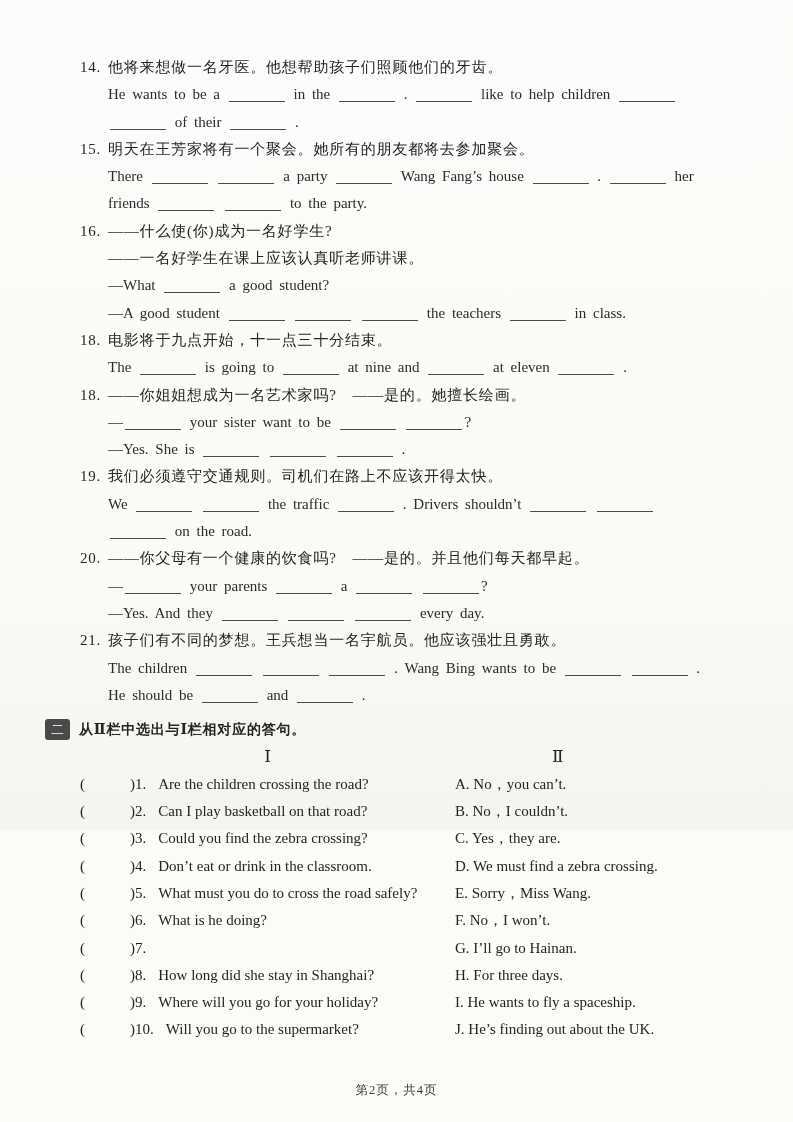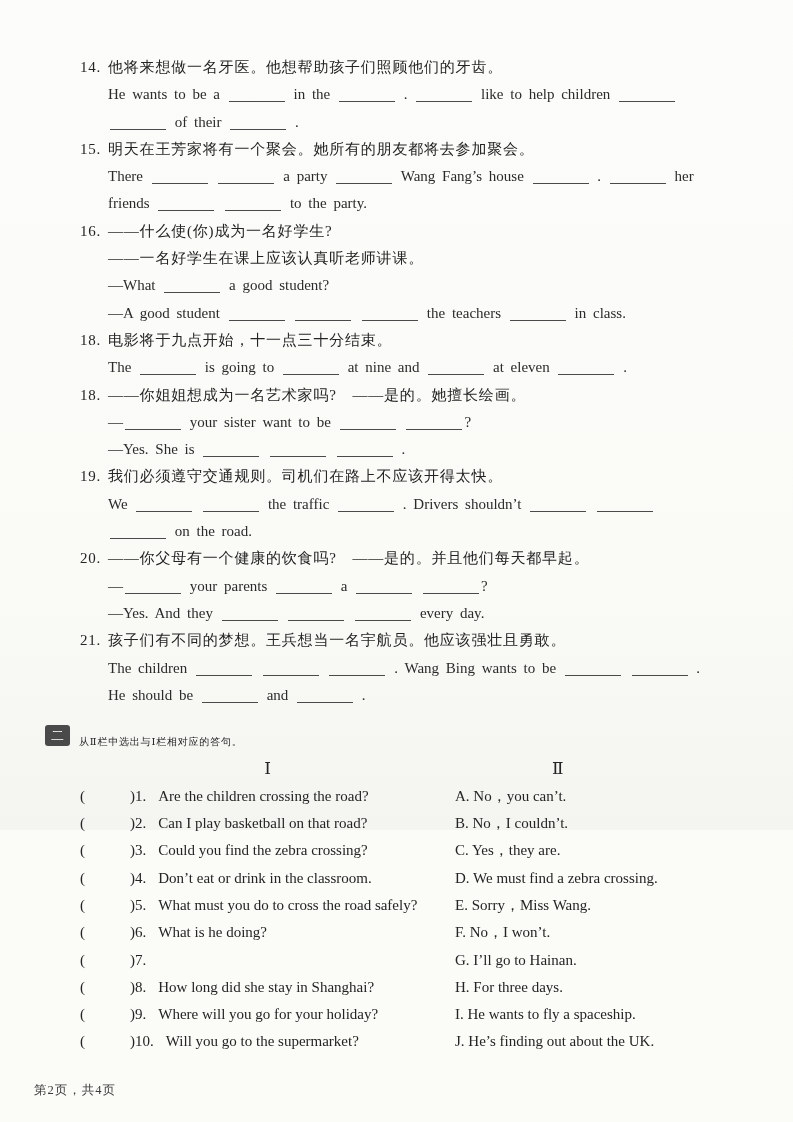--- a/index.html
+++ b/index.html
@@ -46,40 +46,39 @@
     border-radius: 3px;
     color: #ffffff;
     font-size: 13px;
     display: inline-flex;
     align-items: center;
     justify-content: center;
     margin-right: 9px;
     flex: 0 0 auto;
   }
   .match-title {
-    font-weight: 400;
-    font-size: 10px;
+    font-weight: 700;
+    font-size: 14px;
     letter-spacing: 0.8px;
-    margin-top: 12px;
   }
   .col-headers { display: flex; line-height: 27.3px; font-size: 17px; }
   .col-headers .c1 { width: 375px; text-align: center; }
   .col-headers .c2 { padding-left: 97px; }
   .match-row { display: flex; line-height: 27.3px; font-size: 15px; white-space: nowrap; }
   .match-row .left { width: 375px; display: flex; flex: 0 0 auto; }
   .match-row .open { display: inline-block; width: 50px; }
   .match-row .qtext { margin-left: 12px; }
   .footer {
     position: absolute;
     left: 0; right: 0;
     top: 1082px;
+    text-align: center;
     font-size: 12.5px;
     color: #3a3a3a;
     letter-spacing: 1px;
-    margin-left: 34px;
   }
 </style>
 </head>
 <body>
 
 <div class="page">
   <div id="fill-section">
       <div class="fill-item">
         <div class="line cn"><span class="num">14.</span>他将来想做一名牙医。他想帮助孩子们照顾他们的牙齿。</div>
         <div class="line en">He wants to be a <span class="blank"></span> in the <span class="blank"></span> . <span class="blank"></span> like to help children <span class="blank"></span></div>

